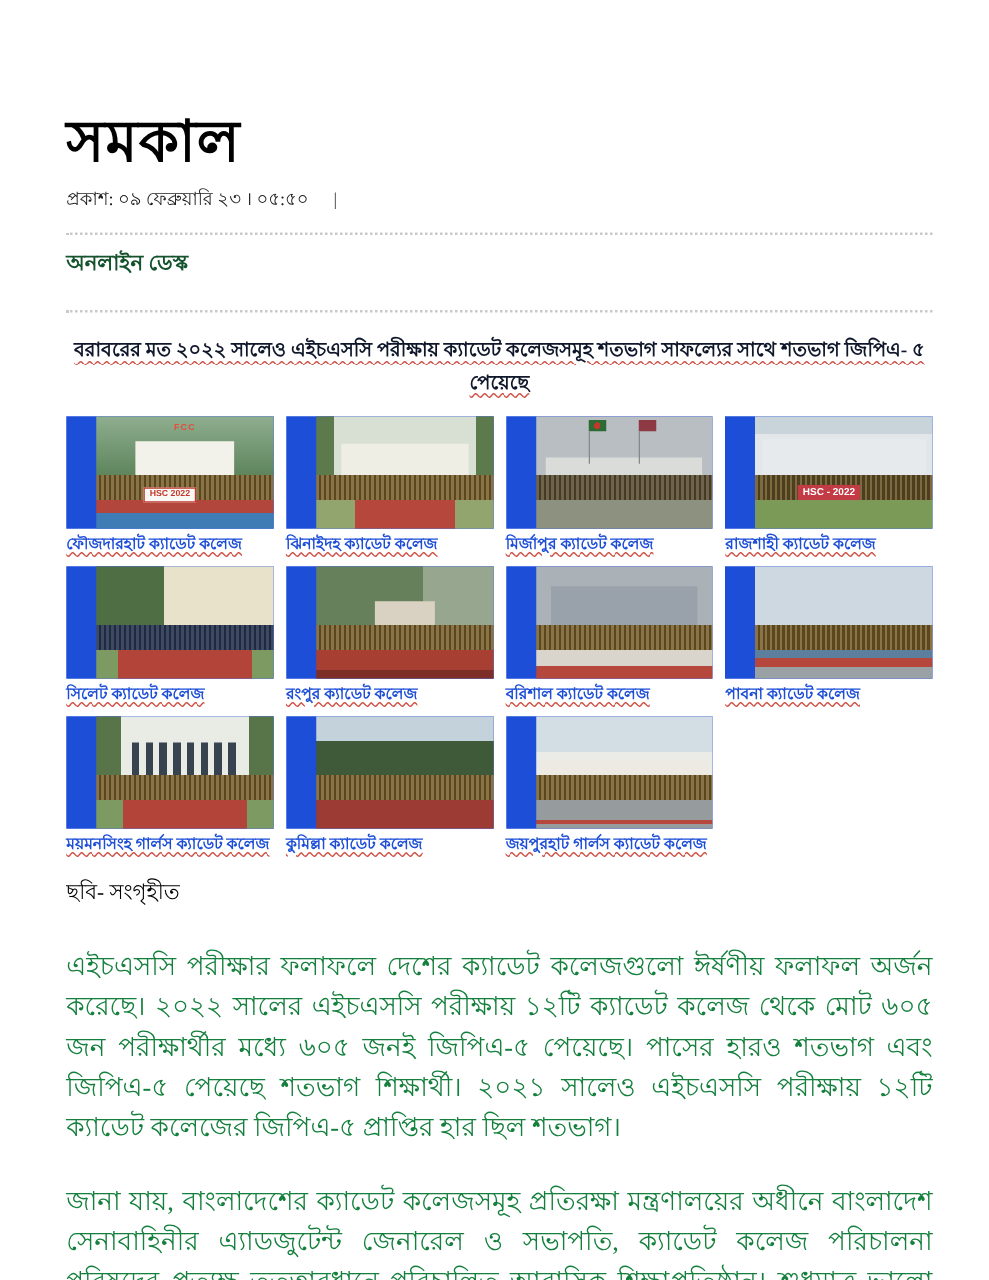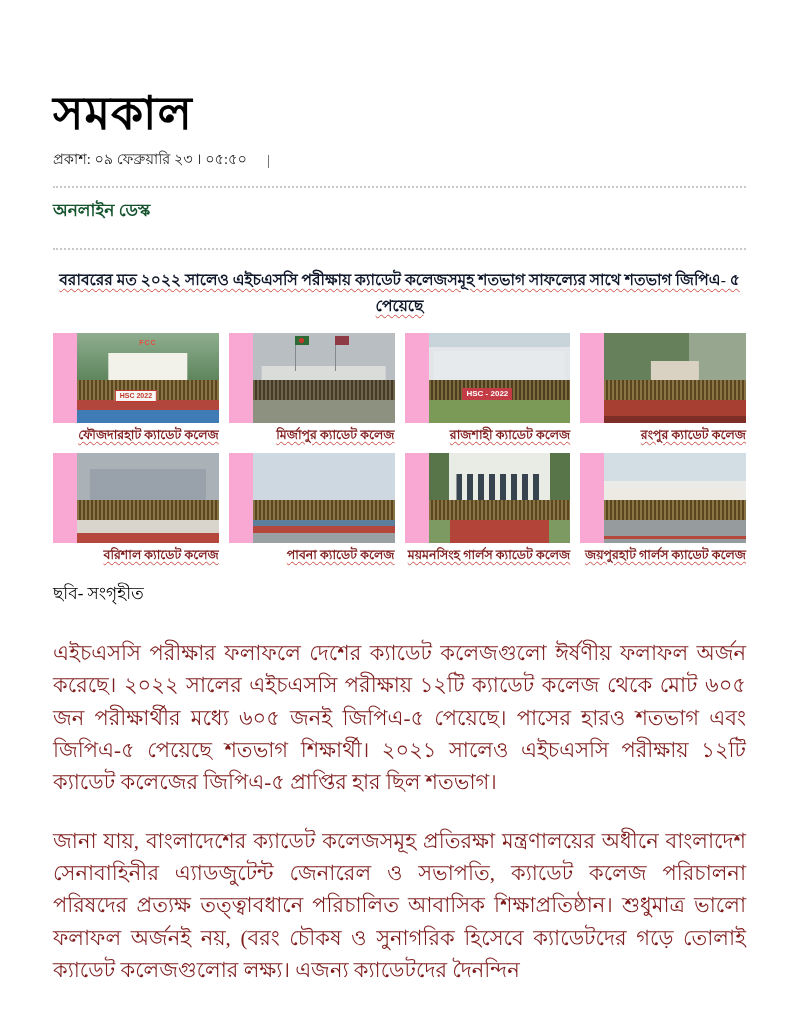--- a/index.html
+++ b/index.html
@@ -20,28 +20,28 @@
   .byline { font-size:17px; font-weight:bold; padding:9px 0; color:#14532d; }
 
   .collage { margin-top:18px; }
   .collage-heading {
     text-align:center; font-size:15.5px; font-weight:600; color:#0f172a;
     text-decoration:underline wavy #cf5146 1px; text-underline-offset:3px;
     margin-bottom:13px;
   }
   .grid { display:grid; grid-template-columns:repeat(4,1fr); column-gap:10px; row-gap:10px; }
   .cell { display:flex; flex-direction:column; }
-  .photo { position:relative; height:90px; overflow:hidden; background:#f9a8d4;padding-left:24px; }
+  .photo { position:relative; height:90px; overflow:hidden; background:#1d4ed8;padding-left:24px; }
   .ph-top { height:52%; background:var(--sky); position:relative; }
   .ph-top::before { content:""; position:absolute; left:50%; transform:translateX(-50%); bottom:0;
     width:var(--bldw,0%); height:var(--bldh,0%); background:var(--bld,transparent); }
   .ph-crowd { height:22%; background:repeating-linear-gradient(90deg,var(--uni,#8a7446) 0 2px,var(--uni2,#5a471f) 2px 4px); }
   .ph-ground { height:26%; background:var(--ground,#999); }
   .caption {
-    margin-top:5px; text-align:right; font-size:12.5px; font-weight:bold; color:#7f1d1d;
+    margin-top:5px; text-align:left; font-size:12.5px; font-weight:bold; color:#1d4ed8;
     text-decoration:underline wavy #cf5146 1px; text-underline-offset:2px; line-height:1.2;
   }
 
   .p0{--sky:linear-gradient(180deg,#8fae8f,#5e855c);--bld:#f3f2ea;--bldw:56%;--bldh:58%;--uni:#8a7446;--uni2:#5a471f;--ground:linear-gradient(180deg,#b2453c 0 45%,#3f7cb5 45% 100%);}
   .p1{--sky:linear-gradient(90deg,#5d7a4d 0 10%,#d8dfd3 10% 90%,#5d7a4d 90%);--bld:#efeee4;--bldw:72%;--bldh:52%;--uni:#8a7446;--uni2:#5a471f;--ground:linear-gradient(90deg,#93a56f 0 22%,#b5473c 22% 78%,#93a56f 78%);}
   .p2{--sky:#b9bec3;--bld:#dadcda;--bldw:88%;--bldh:30%;--uni:#6f6349;--uni2:#433a28;--ground:#8d9180;}
   .p3{--sky:linear-gradient(180deg,#c9d4da 0 30%,#e2e6e8 30%);--bld:#e6eaec;--bldw:92%;--bldh:62%;--uni:#7d6a3f;--uni2:#4c3e1e;--ground:#7b9a58;}
   .p4{--sky:linear-gradient(90deg,#4f6e43 0 38%,#e9e2cb 38%);--uni:#3e4a63;--uni2:#1f2940;--ground:linear-gradient(90deg,#7e9a63 0 12%,#b2443a 12% 88%,#7e9a63 88%);}
   .p5{--sky:linear-gradient(90deg,#65805b 0 60%,#97a68f 60%);--bld:#d9d2c2;--bldw:34%;--bldh:40%;--uni:#8a7446;--uni2:#5a471f;--ground:linear-gradient(180deg,#a83f33 0 70%,#7d2f27 70%);}
   .p6{--sky:#aab1b7;--bld:#99a2ab;--bldw:82%;--bldh:66%;--uni:#8a7446;--uni2:#5a471f;--ground:linear-gradient(180deg,#d9d5cd 0 55%,#b5473c 55%);}
@@ -58,21 +58,21 @@
   .banner-light { bottom:23%; background:#f7f7f5; color:#c0392b; font-size:7px; border:1px solid #c0392b; }
   .banner-dark { bottom:26%; background:#c23b45; color:#fff; font-size:8px; }
   .flag { position:absolute; top:7%; width:14px; height:9px; }
   .flag::after { content:""; position:absolute; left:0; top:100%; width:1px; height:26px; background:#84898d; }
   .flag-bd { left:30%; background:radial-gradient(circle at 48% 50%, #c0392b 0 2.6px, #2e6b34 2.7px); }
   .flag-maroon { left:58%; background:#8e3a44; }
 
   .photo-credit { margin-top:17px; text-align:left; font-size:17px; color:#000; }
 
   .body-copy { margin-top:29px; }
-  .body-copy p { font-size:21px; line-height:1.54; text-align:justify; color:#7f1d1d; }
+  .body-copy p { font-size:21px; line-height:1.54; text-align:justify; color:#15803d; }
   .body-copy p + p { margin-top:26px; }
 </style>
 </head>
 <body>
 
 <div class="page">
   <div class="content">
 
     <div class="masthead">
       <span class="logo">সমকাল</span>
@@ -98,20 +98,28 @@
             <div class="ph-top">
               <span class="fcc-sign">FCC</span>
             </div>
             <div class="ph-crowd"></div>
             <div class="ph-ground"></div>
             <span class="photo-banner banner-light">HSC 2022</span>
           </div>
           <div class="caption">ফৌজদারহাট ক্যাডেট কলেজ</div>
         </div>
 
+        <div class="cell">
+          <div class="photo p1">
+            <div class="ph-top"></div>
+            <div class="ph-crowd"></div>
+            <div class="ph-ground"></div>
+          </div>
+          <div class="caption">ঝিনাইদহ ক্যাডেট কলেজ</div>
+        </div>
 
         <div class="cell">
           <div class="photo p2">
             <div class="ph-top">
               <span class="flag flag-bd"></span>
               <span class="flag flag-maroon"></span>
             </div>
             <div class="ph-crowd"></div>
             <div class="ph-ground"></div>
           </div>
@@ -121,20 +129,28 @@
         <div class="cell">
           <div class="photo p3">
             <div class="ph-top"></div>
             <div class="ph-crowd"></div>
             <div class="ph-ground"></div>
             <span class="photo-banner banner-dark">HSC - 2022</span>
           </div>
           <div class="caption">রাজশাহী ক্যাডেট কলেজ</div>
         </div>
 
+        <div class="cell">
+          <div class="photo p4">
+            <div class="ph-top"></div>
+            <div class="ph-crowd"></div>
+            <div class="ph-ground"></div>
+          </div>
+          <div class="caption">সিলেট ক্যাডেট কলেজ</div>
+        </div>
 
         <div class="cell">
           <div class="photo p5">
             <div class="ph-top"></div>
             <div class="ph-crowd"></div>
             <div class="ph-ground"></div>
           </div>
           <div class="caption">রংপুর ক্যাডেট কলেজ</div>
         </div>
 
@@ -158,20 +174,28 @@
 
         <div class="cell">
           <div class="photo p8">
             <div class="ph-top"></div>
             <div class="ph-crowd"></div>
             <div class="ph-ground"></div>
           </div>
           <div class="caption">ময়মনসিংহ গার্লস ক্যাডেট কলেজ</div>
         </div>
 
+        <div class="cell">
+          <div class="photo p9">
+            <div class="ph-top"></div>
+            <div class="ph-crowd"></div>
+            <div class="ph-ground"></div>
+          </div>
+          <div class="caption">কুমিল্লা ক্যাডেট কলেজ</div>
+        </div>
 
 
         <div class="cell">
           <div class="photo p11">
             <div class="ph-top"></div>
             <div class="ph-crowd"></div>
             <div class="ph-ground"></div>
           </div>
           <div class="caption">জয়পুরহাট গার্লস ক্যাডেট কলেজ</div>
         </div>

